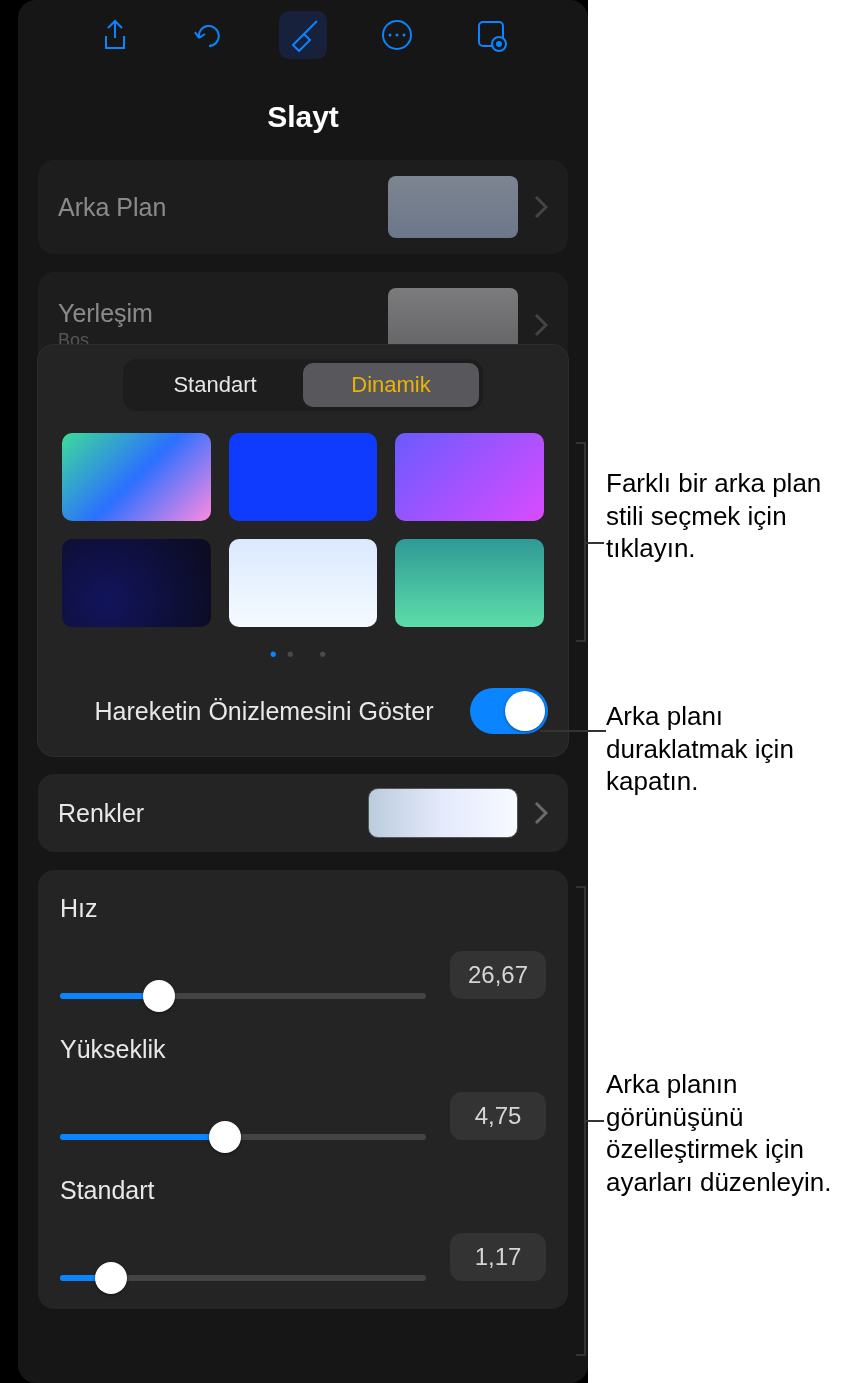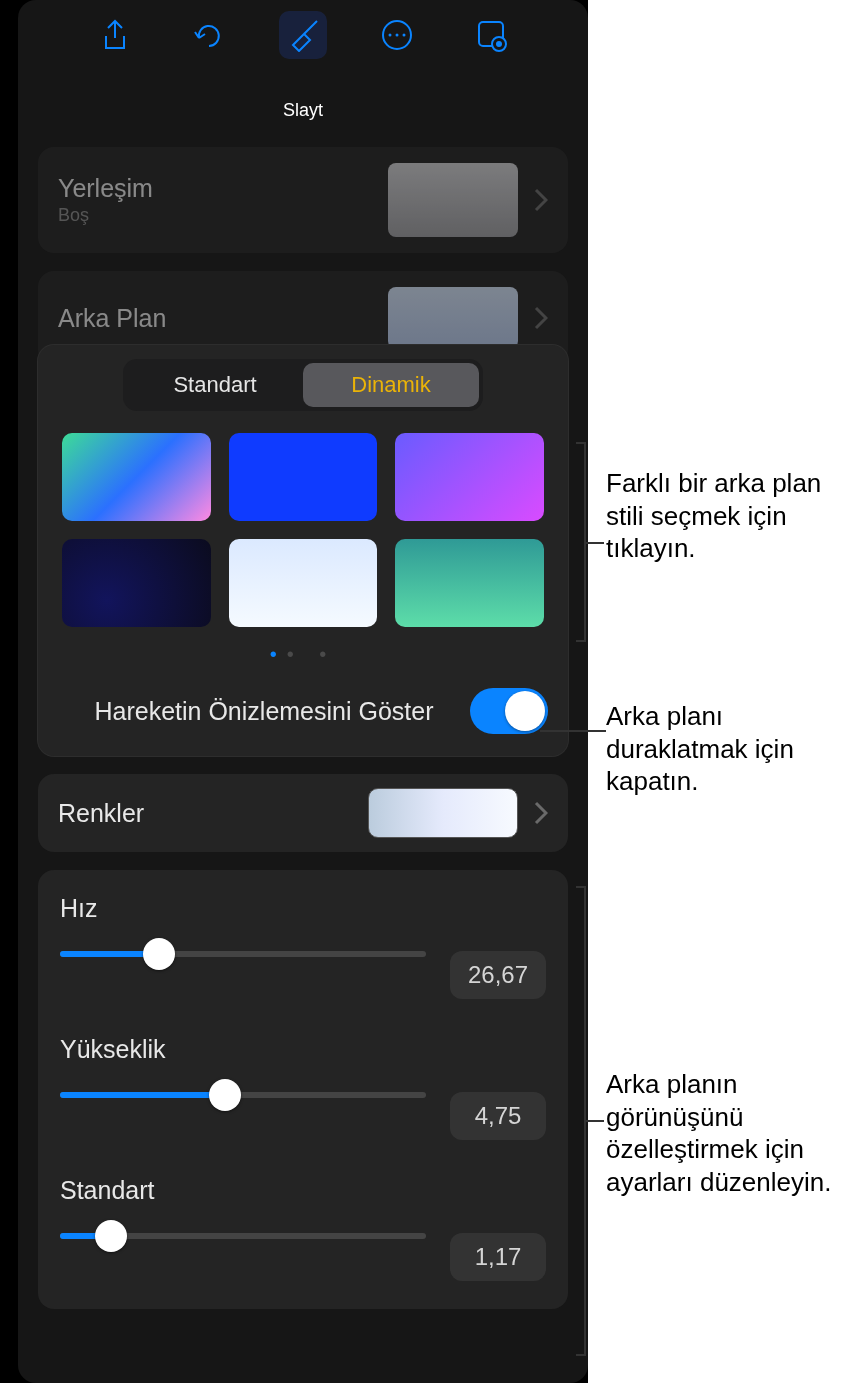--- a/index.html
+++ b/index.html
@@ -35,22 +35,22 @@
     display: flex;
     align-items: center;
     justify-content: center;
     border-radius: 10px;
   }
   .toolbar .tb-btn.active { background: #1e3a8a55; }
   .toolbar svg { stroke: #0a84ff; fill: none; stroke-width: 2; }
   
   .page-title {
     text-align: center;
-    font-size: 18px;
-    font-weight: 400;
+    font-size: 30px;
+    font-weight: 700;
     color: #fff;
     padding: 30px 0 26px;
   }
   .section {
     margin: 0 20px 18px;
     border-radius: 16px;
     background: #242424;
   }
   .section.dim { opacity: .55; }
   .row {
@@ -140,21 +140,21 @@
   .sliders {
     margin: 0 20px;
     background: #242424;
     border-radius: 16px;
     padding: 24px 22px 28px;
   }
   .slider-block { margin-bottom: 36px; }
   .slider-block:last-child { margin-bottom: 0; }
   .slider-title { font-size: 25px; color: #e8e8e8; margin-bottom: 28px; }
   .slider-line {
-    display: flex; align-items: flex-start; gap: 24px;
+    display: flex; align-items: flex-end; gap: 24px;
   }
   .track {
     flex: 1; height: 6px; border-radius: 3px;
     background: #444; position: relative;
   }
   .fill {
     position: absolute; left: 0; top: 0; bottom: 0;
     background: #0a84ff; border-radius: 3px;
   }
   .thumb {
@@ -227,36 +227,36 @@
           <circle cx="24" cy="26" r="3" fill="#0a84ff" stroke="none"></circle>
         </svg>
     </div>
   </div>
 
   <div class="page-title">Slayt</div>
 
   <div class="section dim">
     <div class="row">
       <div class="row-label">
-        <div class="row-title">Yerleşim</div>
-        <div class="row-sub">Boş</div>
-      </div>
-      <div class="layout-thumb"></div>
+        <div class="row-title">Arka Plan</div>
+      </div>
+      <div class="bg-thumb"></div>
       <svg class="chev">
           <path d="M2 2 L12 12 L2 22"></path>
         </svg>
     </div>
   </div>
 
   <div class="section dim">
     <div class="row">
       <div class="row-label">
-        <div class="row-title">Arka Plan</div>
-      </div>
-      <div class="bg-thumb"></div>
+        <div class="row-title">Yerleşim</div>
+        <div class="row-sub">Boş</div>
+      </div>
+      <div class="layout-thumb"></div>
       <svg class="chev">
           <path d="M2 2 L12 12 L2 22"></path>
         </svg>
     </div>
   </div>
 
   <div class="popover-layer">
     <div class="popover">
       <div class="seg">
         <div class="seg-item">Standart</div>

